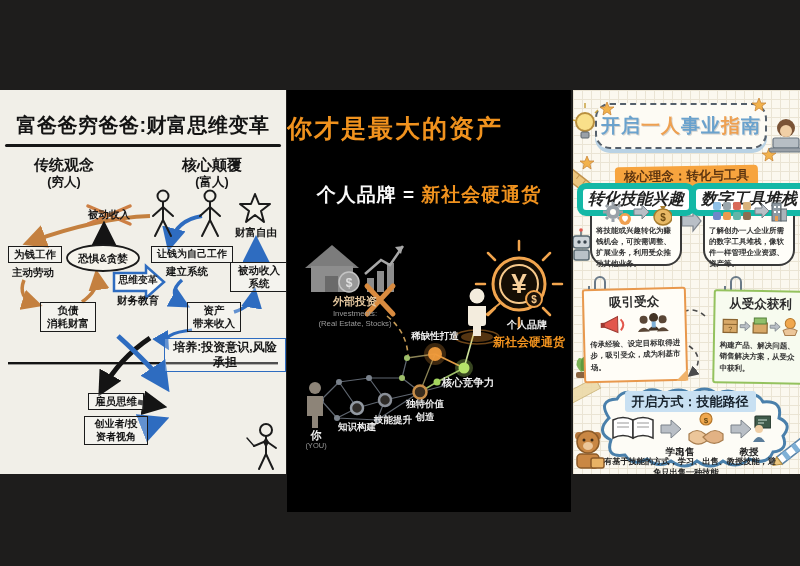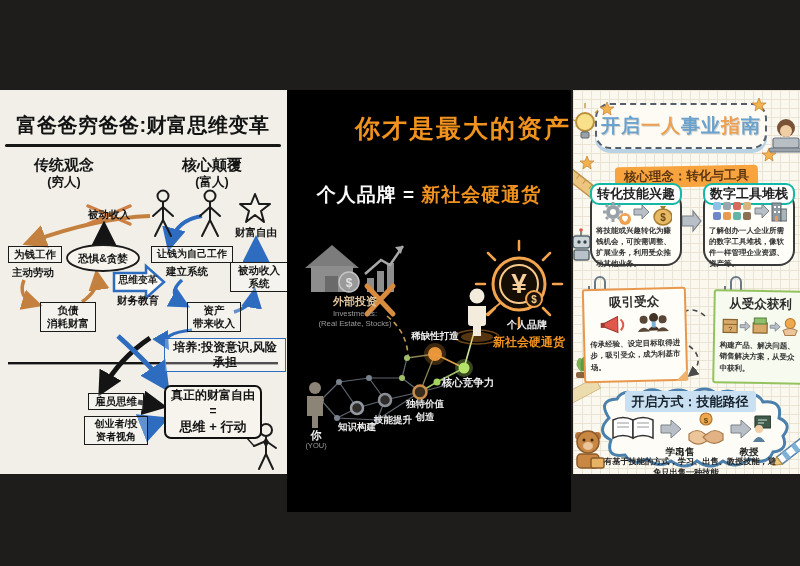--- a/index.html
+++ b/index.html
@@ -1,47 +1,47 @@
 <!DOCTYPE html>
 <html><head>
 <meta charset="utf-8">
 <style>
   html,body{margin:0;padding:0;}
   body{width:800px;height:566px;background:#1e1d1c;position:relative;overflow:hidden;
        font-family:"Liberation Sans","DejaVu Sans",sans-serif;}
   .abs{position:absolute;}
   
-  #left-panel{left:0;top:90px;width:286px;height:384px;background:#f1efe8;overflow:hidden;padding-left:32px;}
+  #left-panel{left:0;top:90px;width:286px;height:384px;background:#f1efe8;overflow:hidden;}
   #middle-panel{left:287px;top:90px;width:284px;height:422px;background:#000;overflow:hidden;}
   #right-panel{left:573px;top:90px;width:227px;height:384px;background:#fbf8ef;overflow:hidden;
     background-image:repeating-linear-gradient(#eae4d4 0 1px,transparent 1px 9px),
                      repeating-linear-gradient(90deg,#eae4d4 0 1px,transparent 1px 9px);}
   
   .lp-title{top:22px;left:0;width:286px;text-align:center;font-size:20px;font-weight:bold;color:#141414;letter-spacing:.5px;}
   .lp-underline{top:54px;left:5px;width:276px;height:3px;background:#161616;border-radius:2px;}
   .ltext{position:absolute;font-weight:bold;text-align:center;color:#161616;}
   .lbox{position:absolute;border:1.7px solid #1b1b1b;font-weight:bold;text-align:center;color:#141414;
         font-size:10.5px;line-height:1.25;padding:1px 3px;background:rgba(255,255,255,.25);}
   .lbox-blue{border-color:#2e6cc0;}
   .bigbox{border:2.2px solid #111;border-radius:7px;background:#f6f4ec;}
   
-  .mp-title{top:22px;left:0;width:284px;text-align:right;font-size:25px;font-weight:bold;color:#f0921e;letter-spacing:2px;}
+  .mp-title{top:22px;left:0;width:284px;text-align:left;font-size:25px;font-weight:bold;color:#f0921e;letter-spacing:2px;}
   .mp-sub{top:72px;left:0;width:284px;text-align:center;font-size:9.3px;color:#e8e8e8;font-weight:bold;letter-spacing:.3px;}
   .mp-tag{top:92px;left:0;width:284px;text-align:center;font-size:19px;font-weight:bold;color:#fafafa;letter-spacing:1px;}
   .mp-tag .org{color:#f0921e;}
   .mlabel{position:absolute;color:#eee;text-align:center;}
   
   .rtitle-box{top:13px;left:22px;width:168px;height:42px;border:2px dashed #55606b;border-radius:15px;
      background:#fdfbf4;box-shadow:0 4px 0 #b9d2e4;text-align:center;line-height:42px;}
   .rtitle-box span{font-size:19px;font-weight:bold;letter-spacing:1px;text-shadow:1px 1px 0 rgba(90,90,90,.25);}
   .rpill{top:76px;left:0;width:227px;text-align:center;}
   .rpill b{display:inline-block;background:#f7a43e;color:#5d3510;font-size:12.5px;padding:2px 9px;border-radius:4px;transform:rotate(-1deg);}
   .bubble{position:absolute;width:88px;height:72px;border:2px solid #3a3a3a;border-radius:16px;background:#fffef9;}
-  .bubble-title{position:absolute;top:-9px;left:50%;transform:translateX(-50%);background:#fff;border:2px solid #14b8a6;
-     border-radius:9px;font-size:13px;font-weight:bold;color:#222;padding:0 5px;white-space:nowrap;}
+  .bubble-title{position:absolute;top:-9px;left:50%;transform:translateX(-50%);background:#fff;border:6px solid #14b8a6;
+     border-radius:9px;font-size:16px;font-weight:bold;color:#222;padding:0 5px;white-space:nowrap;font-style:italic;}
   .bubble-text{position:absolute;top:34px;left:4px;width:80px;font-size:7.5px;line-height:1.45;color:#333;font-weight:bold;}
   .note{position:absolute;width:94px;background:#fffdf7;border:2.5px solid #e8984d;border-radius:3px;padding:4px 3px 8px;}
   .note.green{border-color:#94c25e;background:#f7fbef;}
   .note-title{text-align:center;font-size:12.5px;font-weight:bold;color:#2c2c2c;}
   .note-text{font-size:7.5px;line-height:1.5;color:#333;font-weight:bold;margin-top:3px;padding:0 2px;}
   .fold{position:absolute;right:-2px;bottom:-2px;width:0;height:0;border-left:12px solid transparent;border-bottom:12px solid #f0b36b;}
   .cloud-wrap{top:296px;left:14px;width:206px;height:84px;}
   .cloud-title{position:absolute;top:6px;left:0;width:206px;text-align:center;}
   .cloud-title b{background:#c8e0f2;color:#15202a;font-size:13px;padding:3px 7px;border-radius:3px;}
   .step-label{position:absolute;font-size:9.5px;font-weight:bold;color:#222;text-align:center;}
@@ -144,25 +144,20 @@
   </div>
   <div class="lbox" style="top:172px;left:230px;width:50px;">
     <span>被动收入</span><br><span>系统</span>
   </div>
   <div class="ltext" style="top:136px;left:230px;width:52px;font-size:10.5px;">财富自由</div>
   <div class="lbox lbox-blue" style="top:248px;left:164px;width:114px;font-size:12px;">培养:投资意识,风险承担</div>
 
   <div class="lbox" style="top:303px;left:88px;width:48px;">雇员思维</div>
   <div class="lbox" style="top:326px;left:84px;width:56px;font-size:10px;">
     <span>创业者/投</span><br><span>资者视角</span>
-  </div>
-  <div class="lbox bigbox" style="top:295px;left:164px;width:88px;height:48px;font-size:12px;line-height:1.3;">
-    <span>真正的财富自由</span><br>
-    <span>=</span><br>
-    <span style="font-size:13px;">思维 + 行动</span>
   </div>
 </div>
 
 <div id="middle-panel" class="abs">
   <div class="abs mp-title">你才是最大的资产</div>
   <div class="abs mp-tag">
     <span>个人品牌 =</span> <span class="org">新社会硬通货</span>
   </div>
 
   <svg class="abs" style="left:0;top:0" width="284" height="422" viewBox="0 0 284 422">

